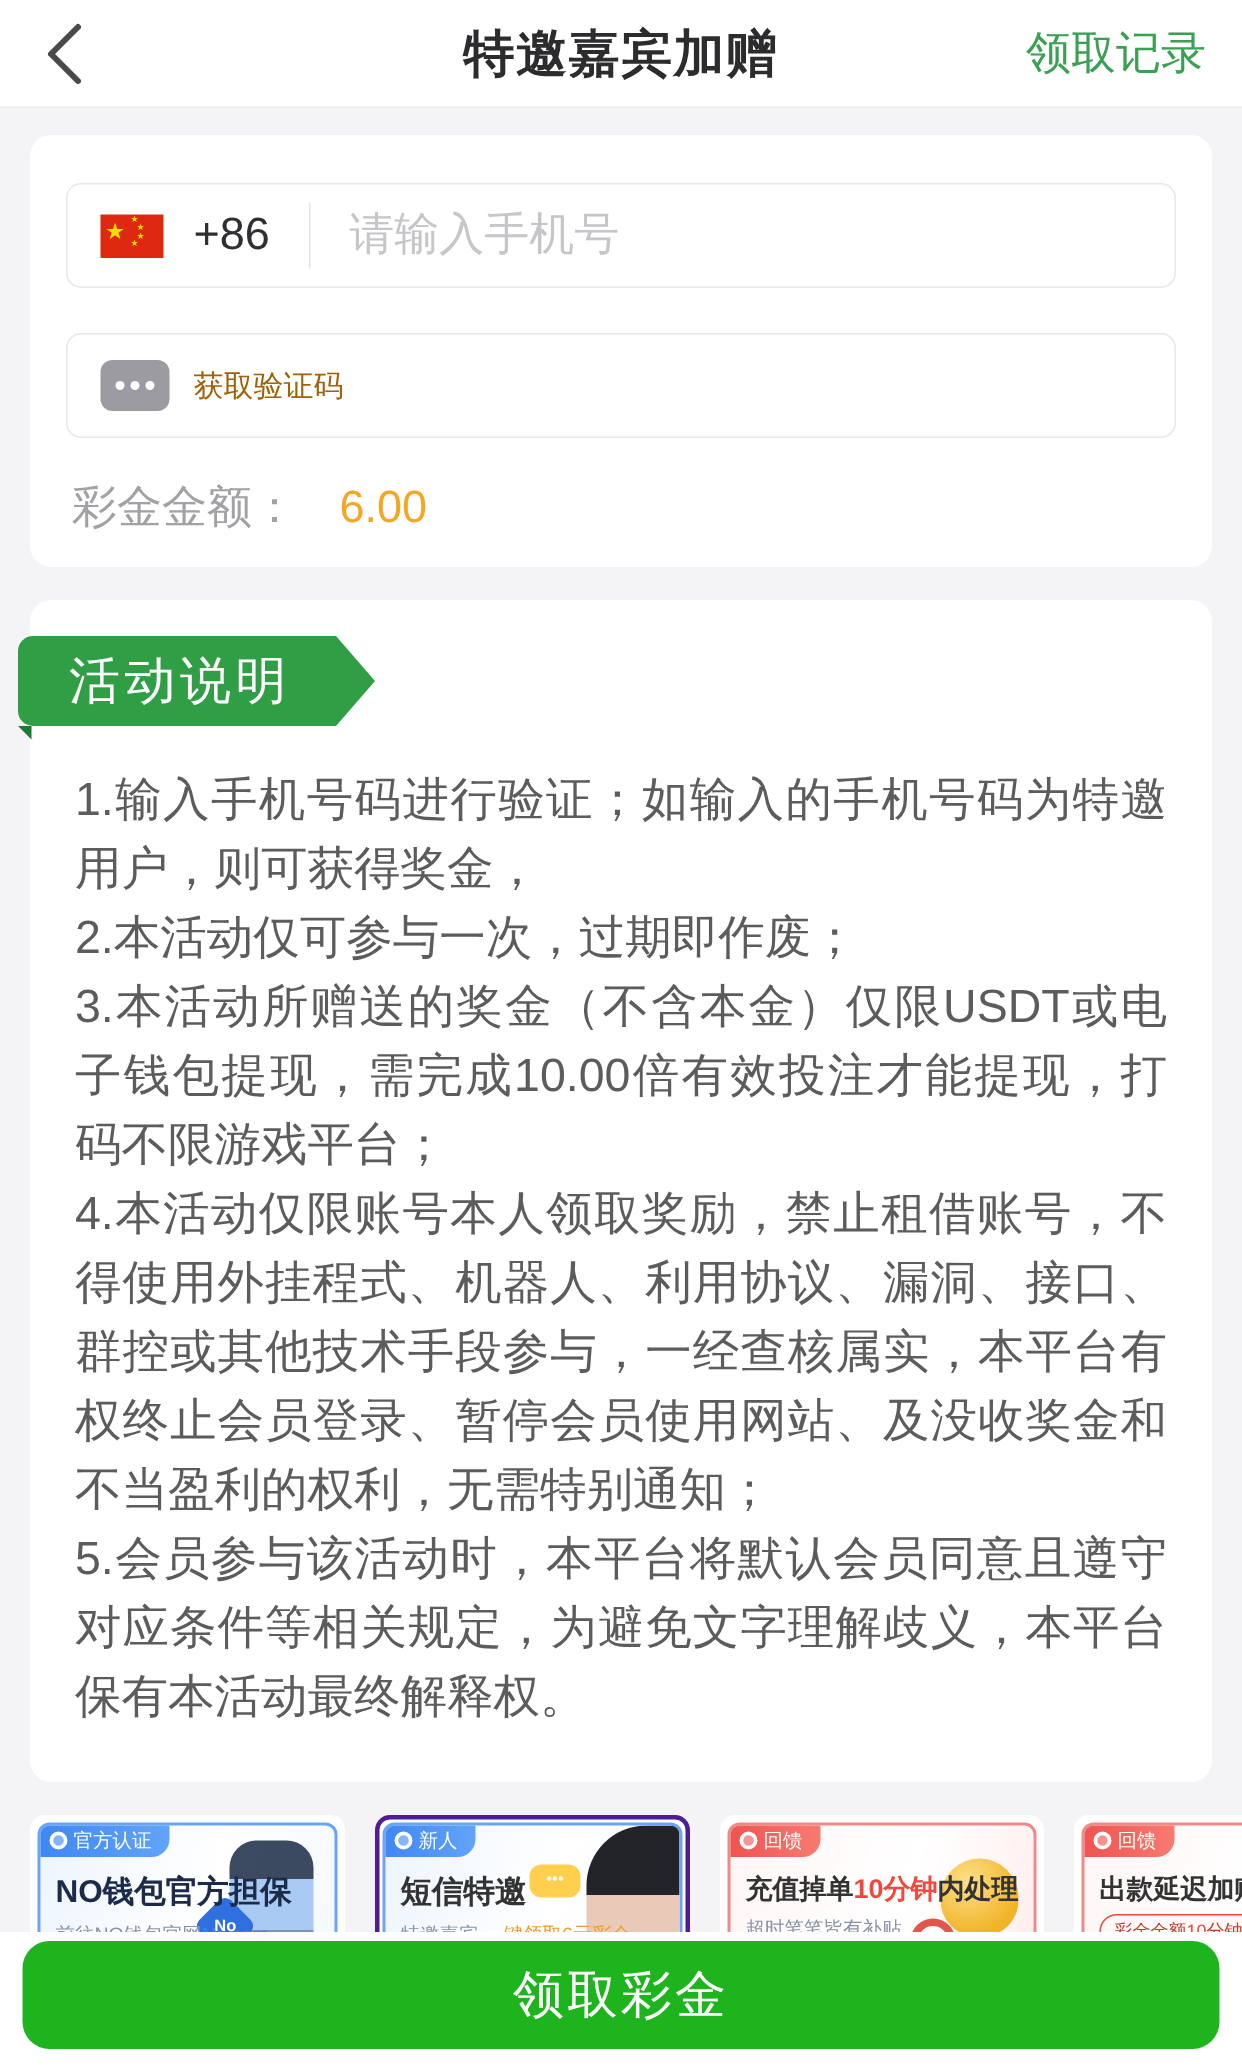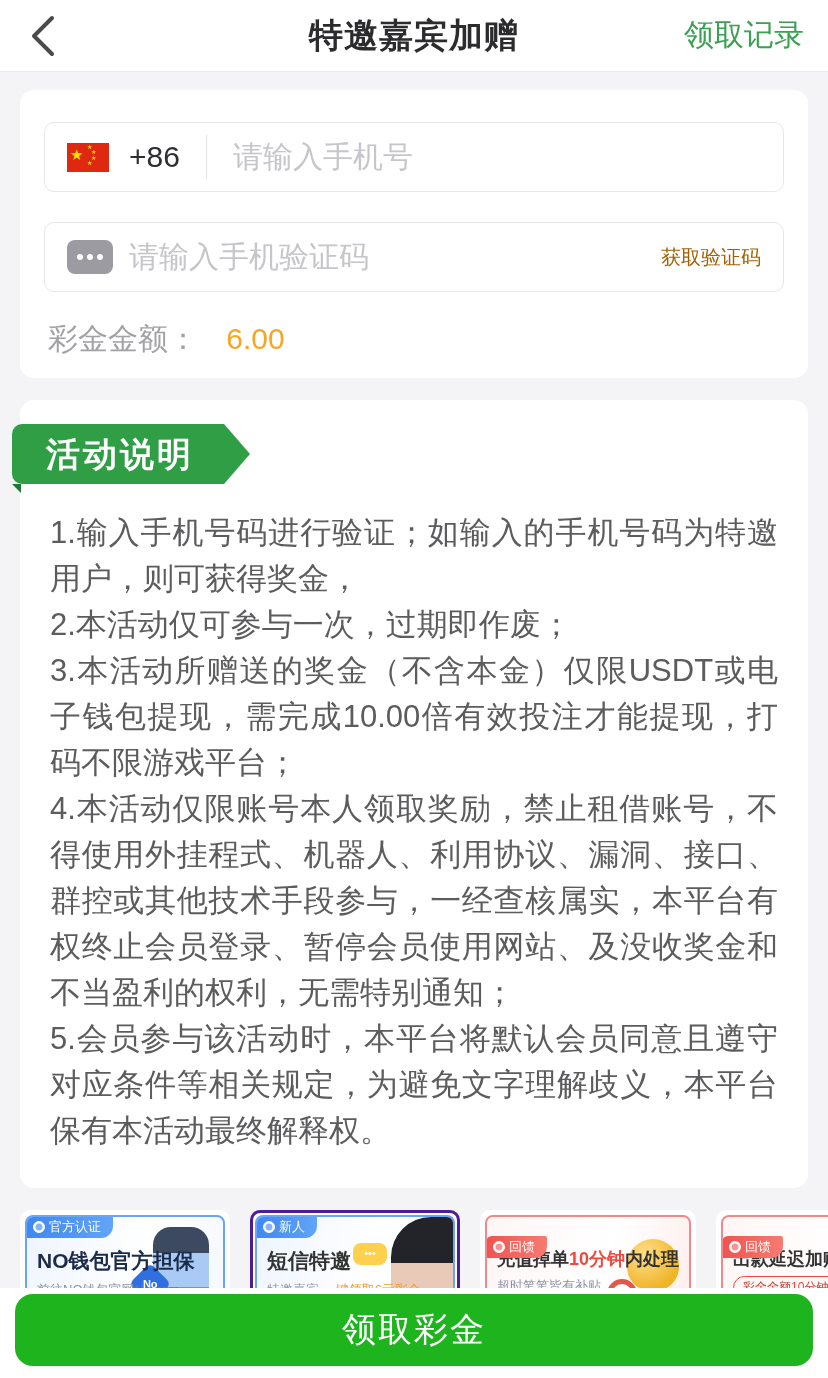--- a/index.html
+++ b/index.html
@@ -55,21 +55,21 @@
   }
   .code-icon i { width:6px; height:6px; border-radius:50%; background:#fff; }
   .get-code { font-size:20px; color:#a16207; white-space:nowrap; cursor:pointer; }
   .bonus-row { margin-top:26px; padding-left:4px; font-size:30px; line-height:42px; }
   .bonus-label { color:#a2a2a6; }
   .bonus-value { color:#f5a623; margin-left:20px; }
   
   .rules-card { margin:22px 20px 0; padding-bottom:34px; }
   .ribbon {
     position:relative; display:inline-block; left:-8px; margin-top:24px;
-    background:#2f9e44; color:#fff; font-size:34px; font-weight:700;
+    background:#2f9e44; color:#fff; font-size:34px; font-weight:400;
     line-height:60px; padding:0 30px 0 34px; border-radius:10px 0 0 10px;
     letter-spacing:3px;
   }
   .ribbon::after {
     content:''; position:absolute; left:100%; top:0;
     border-top:30px solid transparent; border-bottom:30px solid transparent;
     border-left:26px solid #2f9e44;
   }
   .ribbon::before {
     content:''; position:absolute; left:0; top:100%;
@@ -96,21 +96,21 @@
     border-color:#f08a8a;
     background:linear-gradient(105deg,#fff6f5 0%,#ffffff 55%,#ffeceb 100%);
   }
   .badge {
     position:absolute; top:-1px; left:-1px; z-index:3;
     display:flex; align-items:center; gap:4px;
     font-size:13px; color:#fff; line-height:1;
     padding:4px 12px 5px 7px; border-radius:6px 2px 12px 2px;
     background:linear-gradient(90deg,#3f87f2,#62a4f8);
   }
-  .badge.red { background:linear-gradient(90deg,#ef5350,#f77b72);margin-top:20px; }
+  .badge.red { background:linear-gradient(90deg,#ef5350,#f77b72); }
   .badge-dot {
     width:12px; height:12px; border-radius:50%;
     background:radial-gradient(circle at 50% 50%, rgba(255,255,255,.35) 0 3px, #fff 4px);
     border:1.5px solid #fff; flex:0 0 auto;
   }
   .promo-title { position:relative; z-index:2; font-size:21px; font-weight:700; color:#1c2b4a; white-space:nowrap; }
   .promo-title.dark { color:#333; }
   .promo-title.small { font-size:18px; }
   .hl-red { color:#f0483e; }
   .promo-sub { position:relative; z-index:2; margin-top:6px; font-size:13px; color:#8a93a6; white-space:nowrap; }
@@ -184,21 +184,20 @@
         <span class="cc">+86</span>
         <span class="vdiv"></span>
         <input class="txt-input" type="text" placeholder="请输入手机号" style="">
       </div>
       <div class="input-box">
         <span class="code-icon">
             <i></i>
             <i></i>
             <i></i>
           </span>
-        <input class="txt-input" type="text" placeholder="请输入手机验证码" style="">
         <span class="get-code">获取验证码</span>
       </div>
       <div class="bonus-row">
         <span class="bonus-label">彩金金额：</span>
         <span class="bonus-value">6.00</span>
       </div>
     </section>
 
     <section class="card rules-card">
       <div class="ribbon">

